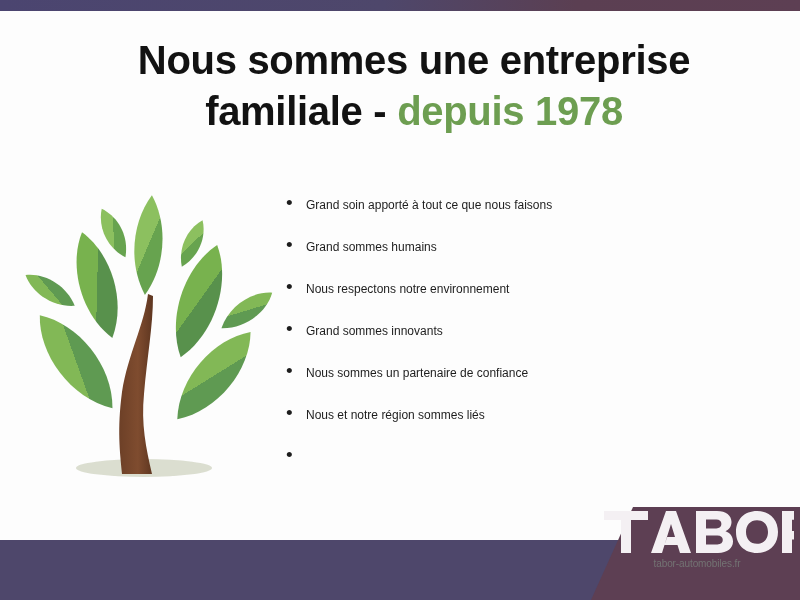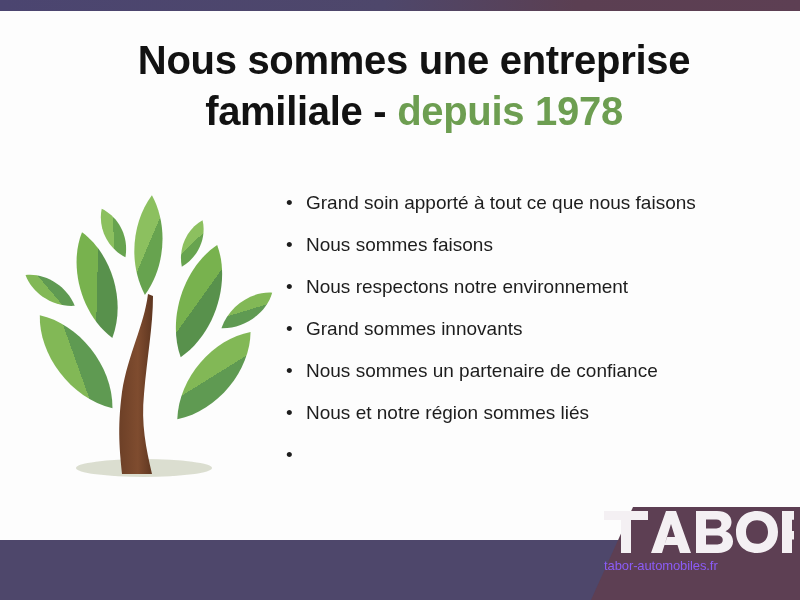--- a/index.html
+++ b/index.html
@@ -76,21 +76,21 @@
     height: 42px;
   }
   .bullet-dot {
     width: 20px;
     flex: 0 0 20px;
     font-size: 19px;
     color: #1d1d1d;
     line-height: 1;
   }
   .bullet-text {
-    font-size: 19px;
+    font-size: 12px;
     color: #1d1d1d;
     white-space: nowrap;
     line-height: 1;
   }
 
   
   .bottom-bar {
     position: absolute;
     left: 0;
     bottom: 0;
@@ -112,25 +112,25 @@
     left: 604px;
     top: 511px;
     width: 190px;
     height: 42px;
   }
   .logo-url {
     position: absolute;
     left: 604px;
     top: 558px;
     width: 190px;
-    text-align: left;
+    text-align: center;
     padding-right: 4px;
     box-sizing: border-box;
-    font-size: 13px;
-    color: #8b5cf6;
+    font-size: 10px;
+    color: #737373;
     letter-spacing: -0.1px;
     white-space: nowrap;
   }
 </style>
 </head>
 <body>
 
 <div class="slide">
 
   <div class="top-bar"></div>
@@ -210,21 +210,21 @@
     </svg>
   </div>
 
   <div class="bullet-list">
     <div class="bullet-row">
       <span class="bullet-dot">•</span>
       <span class="bullet-text">Grand soin apporté à tout ce que nous faisons</span>
     </div>
     <div class="bullet-row">
       <span class="bullet-dot">•</span>
-      <span class="bullet-text">Nous sommes faisons</span>
+      <span class="bullet-text">Grand sommes humains</span>
     </div>
     <div class="bullet-row">
       <span class="bullet-dot">•</span>
       <span class="bullet-text">Nous respectons notre environnement</span>
     </div>
     <div class="bullet-row">
       <span class="bullet-dot">•</span>
       <span class="bullet-text">Grand sommes innovants</span>
     </div>
     <div class="bullet-row">

